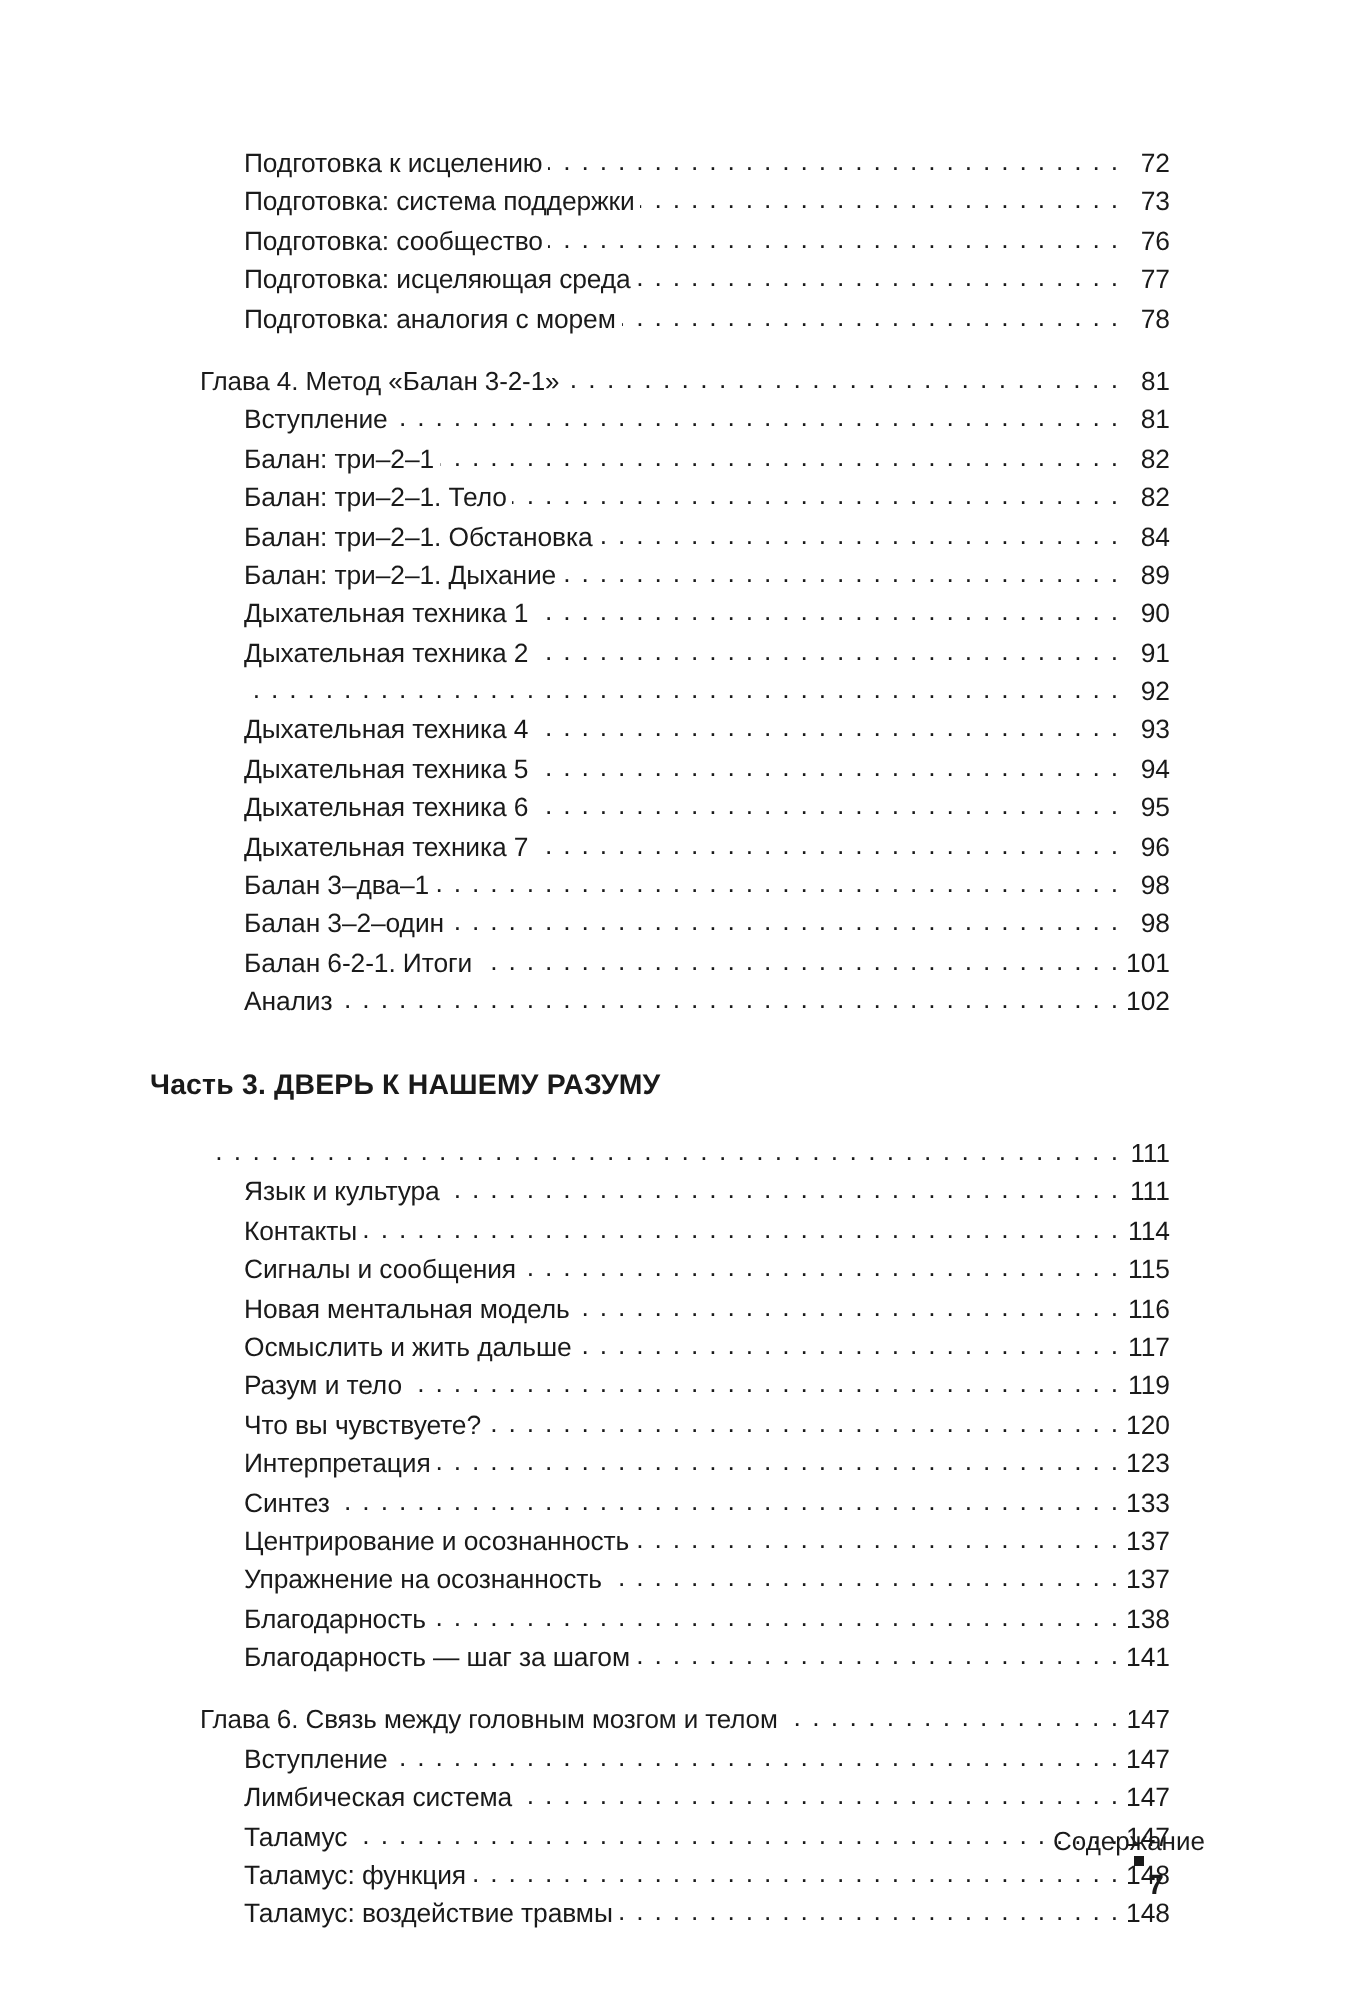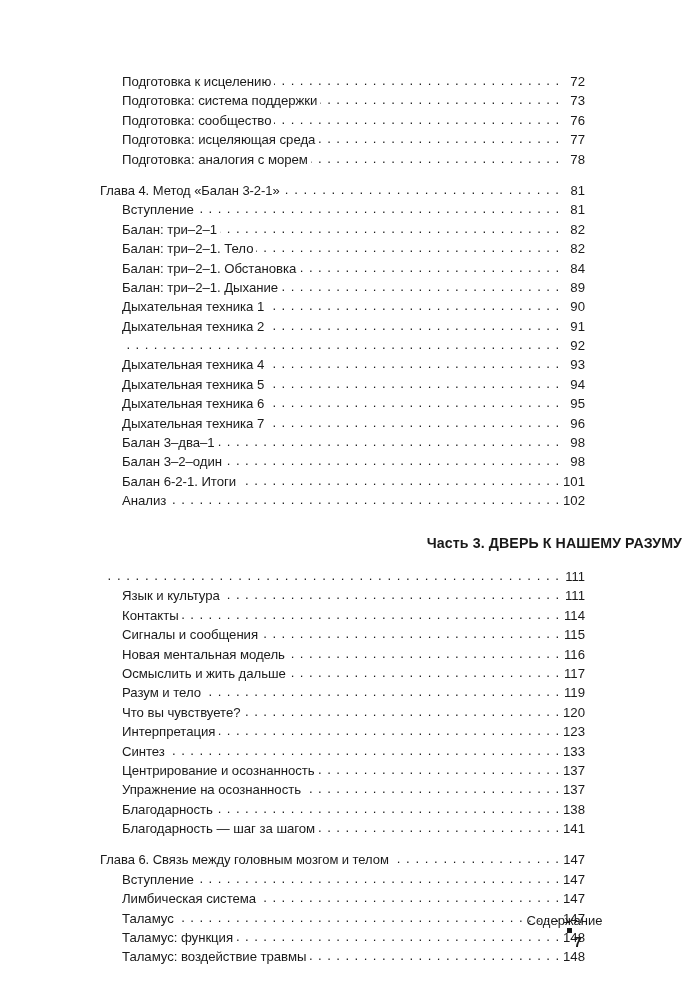--- a/index.html
+++ b/index.html
@@ -87,21 +87,20 @@
   }
 
   
   .part-heading {
     margin-left: 75px;
     font-weight: bold;
     font-size: 14.2px;
     line-height: 19.4px;
     white-space: nowrap;
     letter-spacing: 0.1px;
-    text-align: right;
   }
   .gap-md { height: 12px; }
   .gap-part-before { height: 23px; }
   .gap-part-after { height: 14px; }
 
   
   .footer {
     position: absolute;
     left: 0;
     top: 913px;

